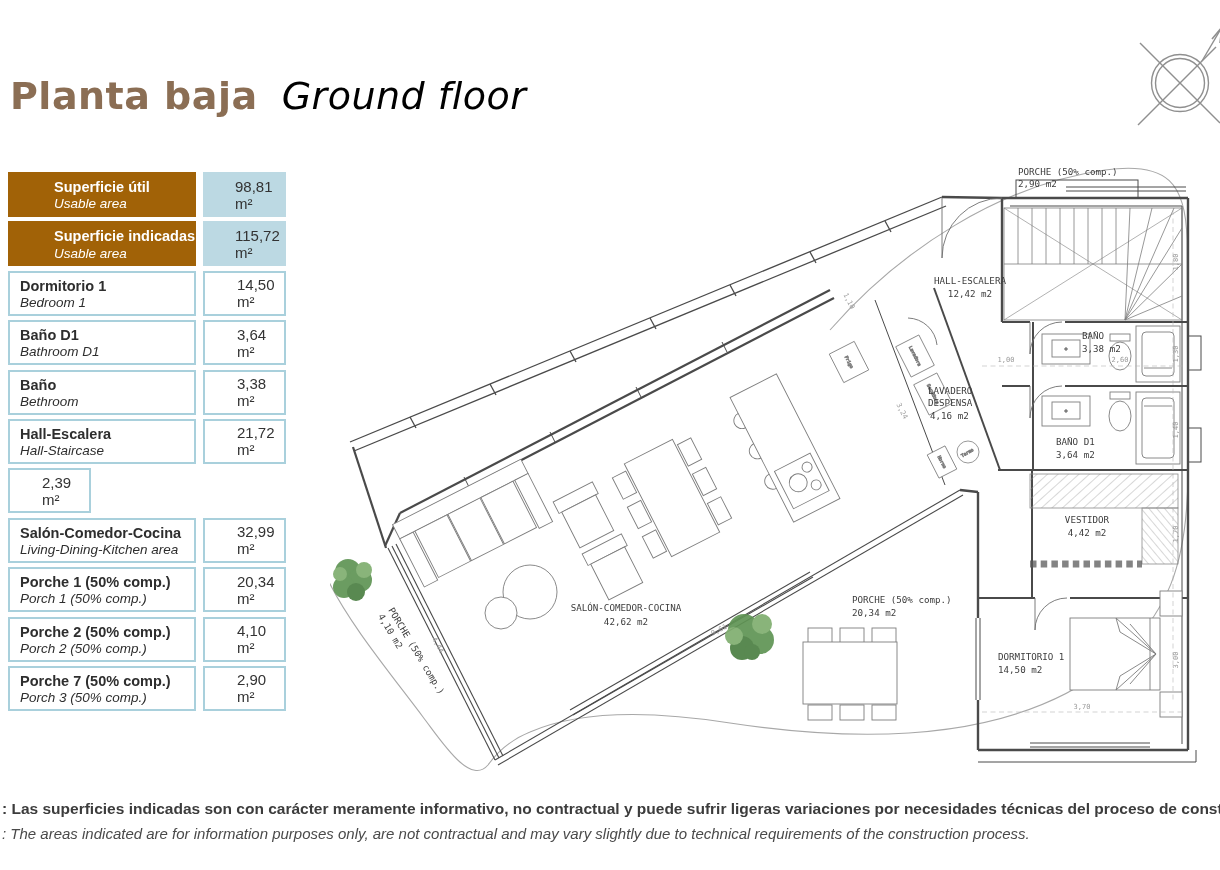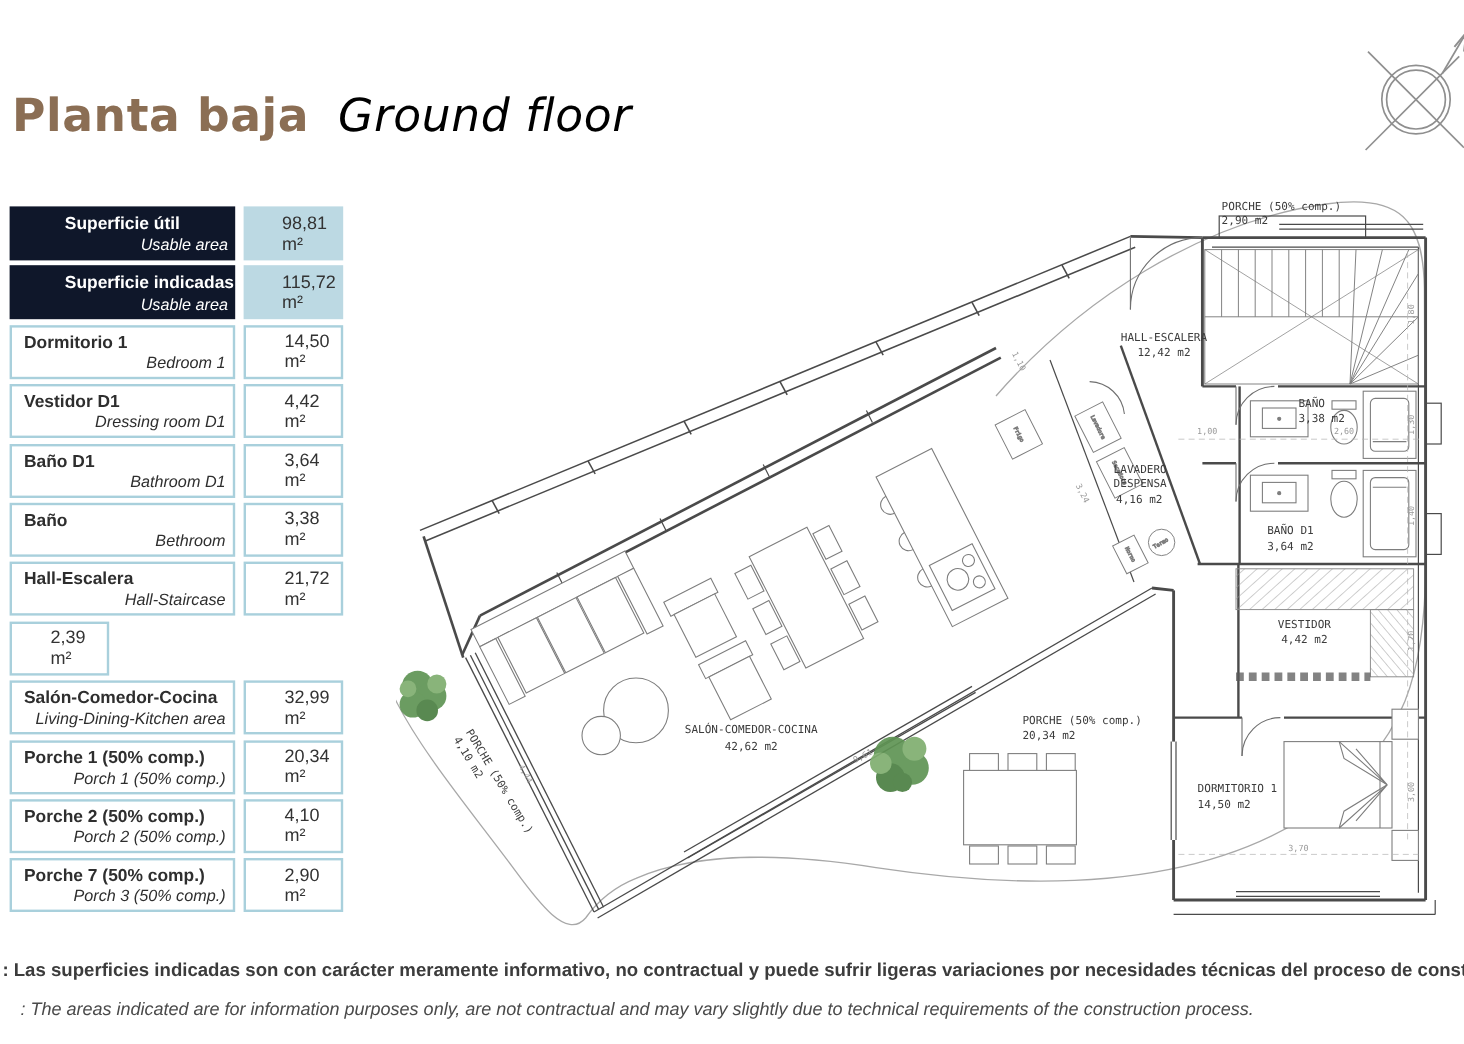--- a/index.html
+++ b/index.html
@@ -10,31 +10,31 @@
   .title-es{font-size:38px;font-weight:bold;color:#8b6e54;letter-spacing:.5px;font-family:"DejaVu Sans",sans-serif;}
   .title-en{font-size:38px;font-style:italic;color:#000000;letter-spacing:.5px;font-family:"DejaVu Sans",sans-serif;}
   
   .areas{position:absolute;left:8px;top:172px;width:278px;}
   .row{display:flex;gap:7px;height:45px;margin-bottom:4.4px;}
   .cell{box-sizing:border-box;}
   .label-cell{flex:1;background:#fff;border:2px solid #a9d0dc;padding:4px 6px 0 10px;overflow:hidden;}
   .value-cell{width:83px;background:#fff;border:2px solid #a9d0dc;display:flex;align-items:center;justify-content:center;
               font-size:15px;color:#333;padding-left:32px;}
   .lbl{font-size:14.5px;font-weight:bold;color:#2e2e2e;line-height:1.25;white-space:nowrap;}
-  .sub{font-size:13.5px;font-style:italic;color:#2e2e2e;line-height:1.2;white-space:nowrap;text-align:right;}
-  .row.hdr .label-cell{background:#0f172a;border:none;padding-top:6px;padding-left:46px;}
+  .sub{font-size:13.5px;font-style:italic;color:#2e2e2e;line-height:1.2;white-space:nowrap;}
+  .row.hdr .label-cell{background:#a16207;border:none;padding-top:6px;padding-left:46px;}
   .row.hdr .value-cell{background:#bcd9e3;border:none;}
   .row.hdr .lbl,.row.hdr .sub{color:#fff;}
   
   .plan{position:absolute;left:330px;top:140px;}
   .compass{position:absolute;left:1116px;top:5px;}
   
   .note{position:absolute;left:2px;top:800px;width:1216px;white-space:nowrap;}
   .note-es{font-size:15.5px;font-weight:bold;color:#3c3c3c;margin:0 0 7px 0;}
-  .note-en{font-size:15px;font-style:italic;color:#4a4a4a;margin:15px;}
+  .note-en{font-size:15px;font-style:italic;color:#4a4a4a;margin:0;}
   text{font-family:"DejaVu Sans Mono",monospace;fill:#3c3c3c;}
   .dim{fill:#9a9a9a;font-size:7px;}
   .rname{font-size:9.2px;}
   .tiny{font-size:4.5px;fill:#666;}
 </style>
 </head>
 <body>
 
 <div class="page">
 
@@ -78,29 +78,20 @@
     <div class="row">
       <div class="cell label-cell">
         <div class="lbl">Dormitorio 1</div>
         <div class="sub">Bedroom 1</div>
       </div>
       <div class="cell value-cell">
         <span class="val">14,50 m²</span>
       </div>
     </div>
 
-    <div class="row">
-      <div class="cell label-cell">
-        <div class="lbl">Vestidor D1</div>
-        <div class="sub">Dressing room D1</div>
-      </div>
-      <div class="cell value-cell">
-        <span class="val">4,42 m²</span>
-      </div>
-    </div>
 
     <div class="row">
       <div class="cell label-cell">
         <div class="lbl">Baño D1</div>
         <div class="sub">Bathroom D1</div>
       </div>
       <div class="cell value-cell">
         <span class="val">3,64 m²</span>
       </div>
     </div>

